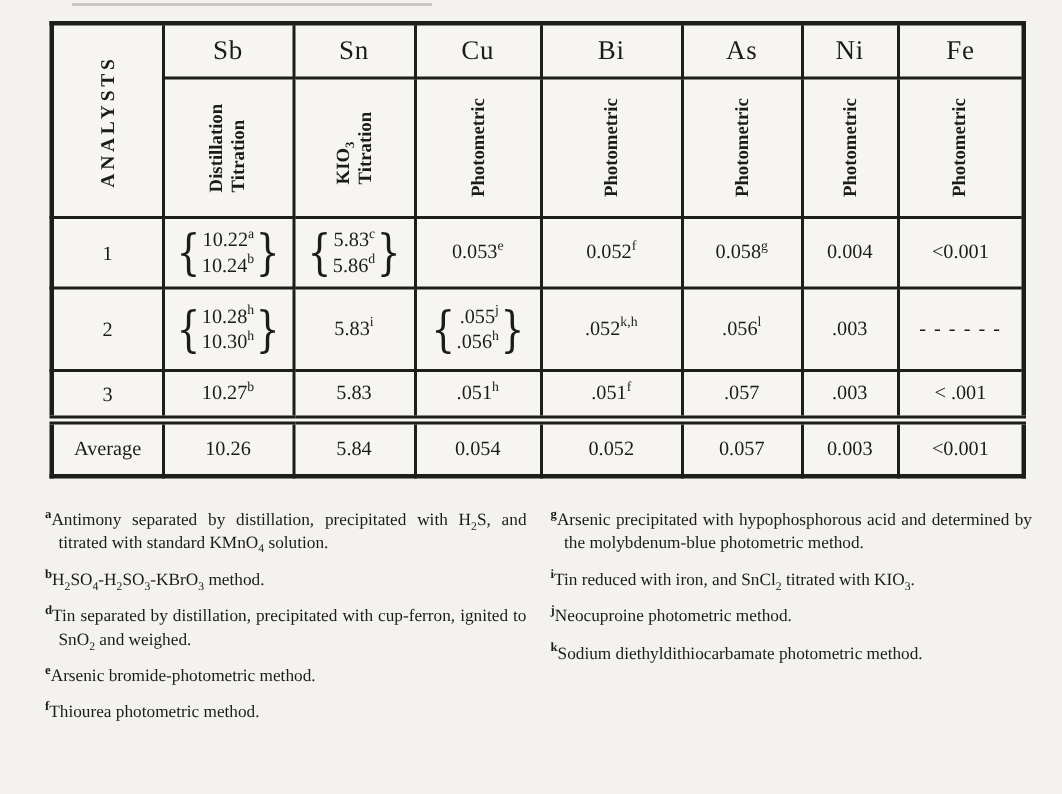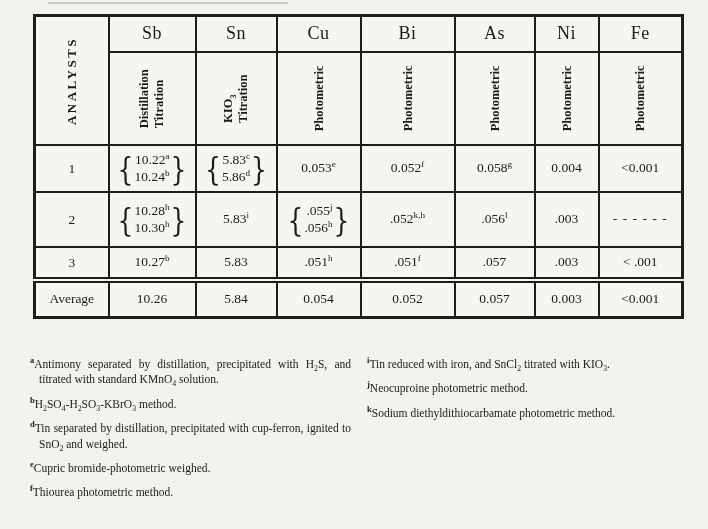--- a/index.html
+++ b/index.html
@@ -81,21 +81,21 @@
   .stack .line { display: block; line-height: 1.25; }
   td .stack:only-child { text-align: center; }
 
   sup { font-size: 0.68em; line-height: 0; }
   sub { font-size: 0.68em; line-height: 0; }
 
   .dashes { letter-spacing: 1px; }
 
   
   .footnotes {
-    position: absolute; left: 30px; top: 357px;
+    position: absolute; left: 30px; top: 340px;
     width: 658px;
     display: flex; gap: 16px;
   }
   .fncol { width: 50%; }
   .footnote {
     margin: 0 0 9px 0;
     padding-left: 9px;
     text-indent: -9px;
     text-align: justify;
     font-size: 11.5px;
@@ -243,21 +243,22 @@
         <td><span class="stack"><span class="line">&lt;0.001</span></span></td>
       </tr>
     </tbody>
 </table>
 
 <div class="footnotes">
   <div class="fncol">
       <p class="footnote"><sup class="fnmark">a</sup><span>Antimony separated by distillation, precipitated with H<sub>2</sub>S, and titrated with standard KMnO<sub>4</sub> solution.</span></p>
       <p class="footnote"><sup class="fnmark">b</sup><span>H<sub>2</sub>SO<sub>4</sub>-H<sub>2</sub>SO<sub>3</sub>-KBrO<sub>3</sub> method.</span></p>
       <p class="footnote"><sup class="fnmark">d</sup><span>Tin separated by distillation, precipitated with cup-ferron, ignited to SnO<sub>2</sub> and weighed.</span></p>
-      <p class="footnote"><sup class="fnmark">e</sup><span>Cupric bromide-photometric weighed.</span></p>
+      <p class="footnote"><sup class="fnmark">e</sup><span>Arsenic bromide-photometric method.</span></p>
       <p class="footnote"><sup class="fnmark">f</sup><span>Thiourea photometric method.</span></p>
     </div>
   <div class="fncol">
+      <p class="footnote"><sup class="fnmark">g</sup><span>Arsenic precipitated with hypophosphorous acid and determined by the molybdenum-blue photometric method.</span></p>
       <p class="footnote"><sup class="fnmark">i</sup><span>Tin reduced with iron, and SnCl<sub>2</sub> titrated with KIO<sub>3</sub>.</span></p>
       <p class="footnote"><sup class="fnmark">j</sup><span>Neocuproine photometric method.</span></p>
       <p class="footnote"><sup class="fnmark">k</sup><span>Sodium diethyldithiocarbamate photometric method.</span></p>
     </div>
 </div>
 
 </body></html>

